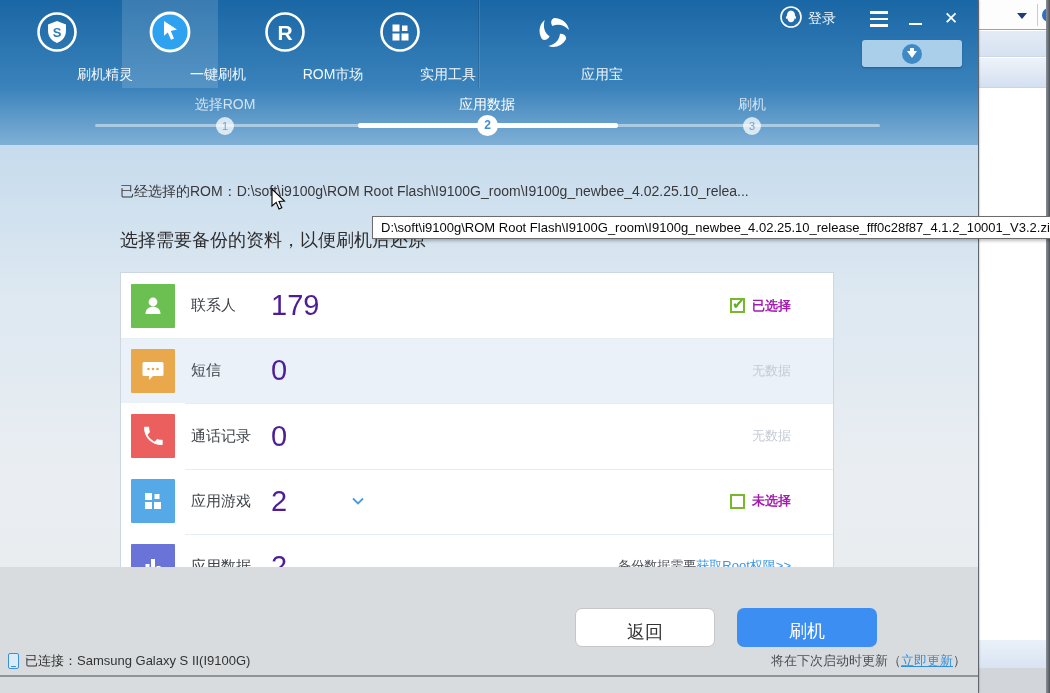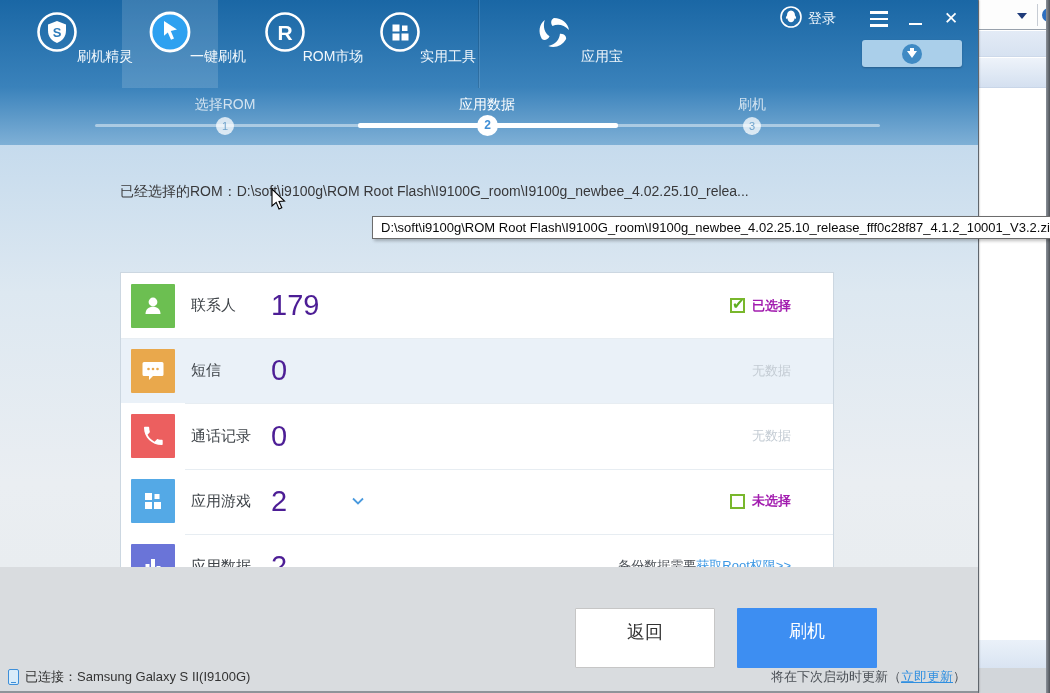--- a/index.html
+++ b/index.html
@@ -22,21 +22,21 @@
 
   
   .main-window { position:absolute; left:0; top:0; width:978px; height:693px; background:#e9edf1; box-shadow:1px 0 2px rgba(0,0,0,.35); }
 
   
   .header { position:absolute; top:0; left:0; width:978px; height:145px;
     background:linear-gradient(180deg,#1a67a5 0%, #3a82bb 60%, #7fb0d6 100%); }
   .nav-item { position:absolute; top:0; width:96px; height:88px; text-align:center; cursor:pointer; }
   .nav-item.selected { background:rgba(255,255,255,0.14); }
   .nav-item .nicon { position:absolute; top:10px; left:50%; transform:translateX(-50%); width:44px; height:44px; }
-  .nav-item .nlabel { position:absolute; top:48px; width:100%; color:#f2f8fc; font-size:14px; }
+  .nav-item .nlabel { position:absolute; top:66px; width:100%; color:#f2f8fc; font-size:14px; }
   .nav-sep { position:absolute; top:0; left:478px; width:1px; height:88px; background:rgba(0,0,0,0.12); box-shadow:1px 0 0 rgba(255,255,255,0.12); }
 
   .login-area { position:absolute; top:8px; left:780px; height:22px; display:flex; align-items:center; color:#fff; cursor:pointer; }
   .login-area .qq { margin-right:6px; }
   .login-label { font-size:14px; color:#f4f9fd; }
   .win-btn { position:absolute; top:8px; width:26px; height:22px; display:flex; flex-direction:column; justify-content:center; align-items:center; cursor:pointer; }
   .menu-btn { left:866px; }
   .menu-btn i { display:block; width:18px; height:2.5px; background:#fff; margin:2px 0; }
   .min-btn { left:902px; }
   .min-btn i { display:block; width:13px; height:2.5px; background:#fff; margin-top:10px; }
@@ -75,26 +75,26 @@
   .row-right { position:absolute; right:42px; display:flex; align-items:center; }
   .muted { font-size:13px; color:#c3cbd3; }
   .cbox { width:15px; height:15px; background:#fff; border:2px solid #79b72c; margin-right:7px; position:relative; }
   .cbox.checked:after { content:"✔"; position:absolute; left:0px; top:-5px; font-size:15px; color:#5fae22; }
   .cbox-label { font-size:13px; color:#a21caf;font-weight:bold; }
   .root-prefix { font-size:13px; color:#4a4f55; }
   .root-link { font-size:13px; color:#3b97e4; cursor:pointer; }
 
   
   .bottom-panel { position:absolute; top:567px; left:0; width:978px; height:126px; background:#d9dcdf; }
-  .btn { position:absolute; top:41px; width:140px; height:60px; font-size:18px; text-align:center; line-height:47px; cursor:pointer; border-radius:1px; }
+  .btn { position:absolute; top:41px; width:140px; height:39px; font-size:18px; text-align:center; line-height:47px; cursor:pointer; border-radius:7px; }
   .btn-back { left:575px; background:#fff; border:1px solid #c6c6c6; color:#333; }
   .btn-flash { left:737px; background:#3d8ef2; color:#fff; }
 
   
-  .statusbar { position:absolute; bottom:0; left:0; width:978px; height:26px; border-bottom:2px solid #8f9499; }
+  .statusbar { position:absolute; bottom:16px; left:0; width:978px; height:26px; border-bottom:2px solid #8f9499; }
   .status-left { position:absolute; left:8px; bottom:5px; display:flex; align-items:center; font-size:13px; color:#333; }
   .phone-icon { width:11px; height:16px; border:1.5px solid #3e8fd9; border-radius:2px; background:#d9ecfa; margin-right:6px; position:relative; }
   .phone-icon:after { content:""; position:absolute; bottom:1px; left:2px; right:2px; height:1.5px; background:#3e8fd9; }
   .status-right { position:absolute; right:12px; bottom:5px; font-size:13px; color:#4a4f55; }
   .upd-link { color:#2f8fe0; text-decoration:underline; cursor:pointer; }
 
   
   .cursor { position:absolute; left:270px; top:188px; z-index:40; }
 </style>
 </head>
@@ -211,20 +211,21 @@
       <div class="step-label" style="left:682px">刷机</div>
       <div class="step-track"></div>
       <div class="step-track-active"></div>
       <div class="step-dot" style="left:216px">1</div>
       <div class="step-dot active" style="left:477px">2</div>
       <div class="step-dot" style="left:743px">3</div>
     </div>
 
     <div class="content">
       <div class="rom-line">已经选择的ROM：D:\soft\i9100g\ROM Root Flash\I9100G_room\I9100g_newbee_4.02.25.10_relea...</div>
+      <div class="backup-heading">选择需要备份的资料，以便刷机后还原</div>
       <div class="tooltip">D:\soft\i9100g\ROM Root Flash\I9100G_room\I9100g_newbee_4.02.25.10_release_fff0c28f87_4.1.2_10001_V3.2.zip</div>
 
       <div class="card">
 
         <div class="row">
           <span class="row-icon" style="background:#6cbf51">
             <svg width="26" height="26" viewBox="0 0 26 26">
                 <circle cx="13" cy="9" r="4.4" fill="#fff"></circle>
                 <path d="M5.5 21 C5.5 15.8 9 13.8 13 13.8 C17 13.8 20.5 15.8 20.5 21 Z" fill="#fff"></path>
               </svg>

